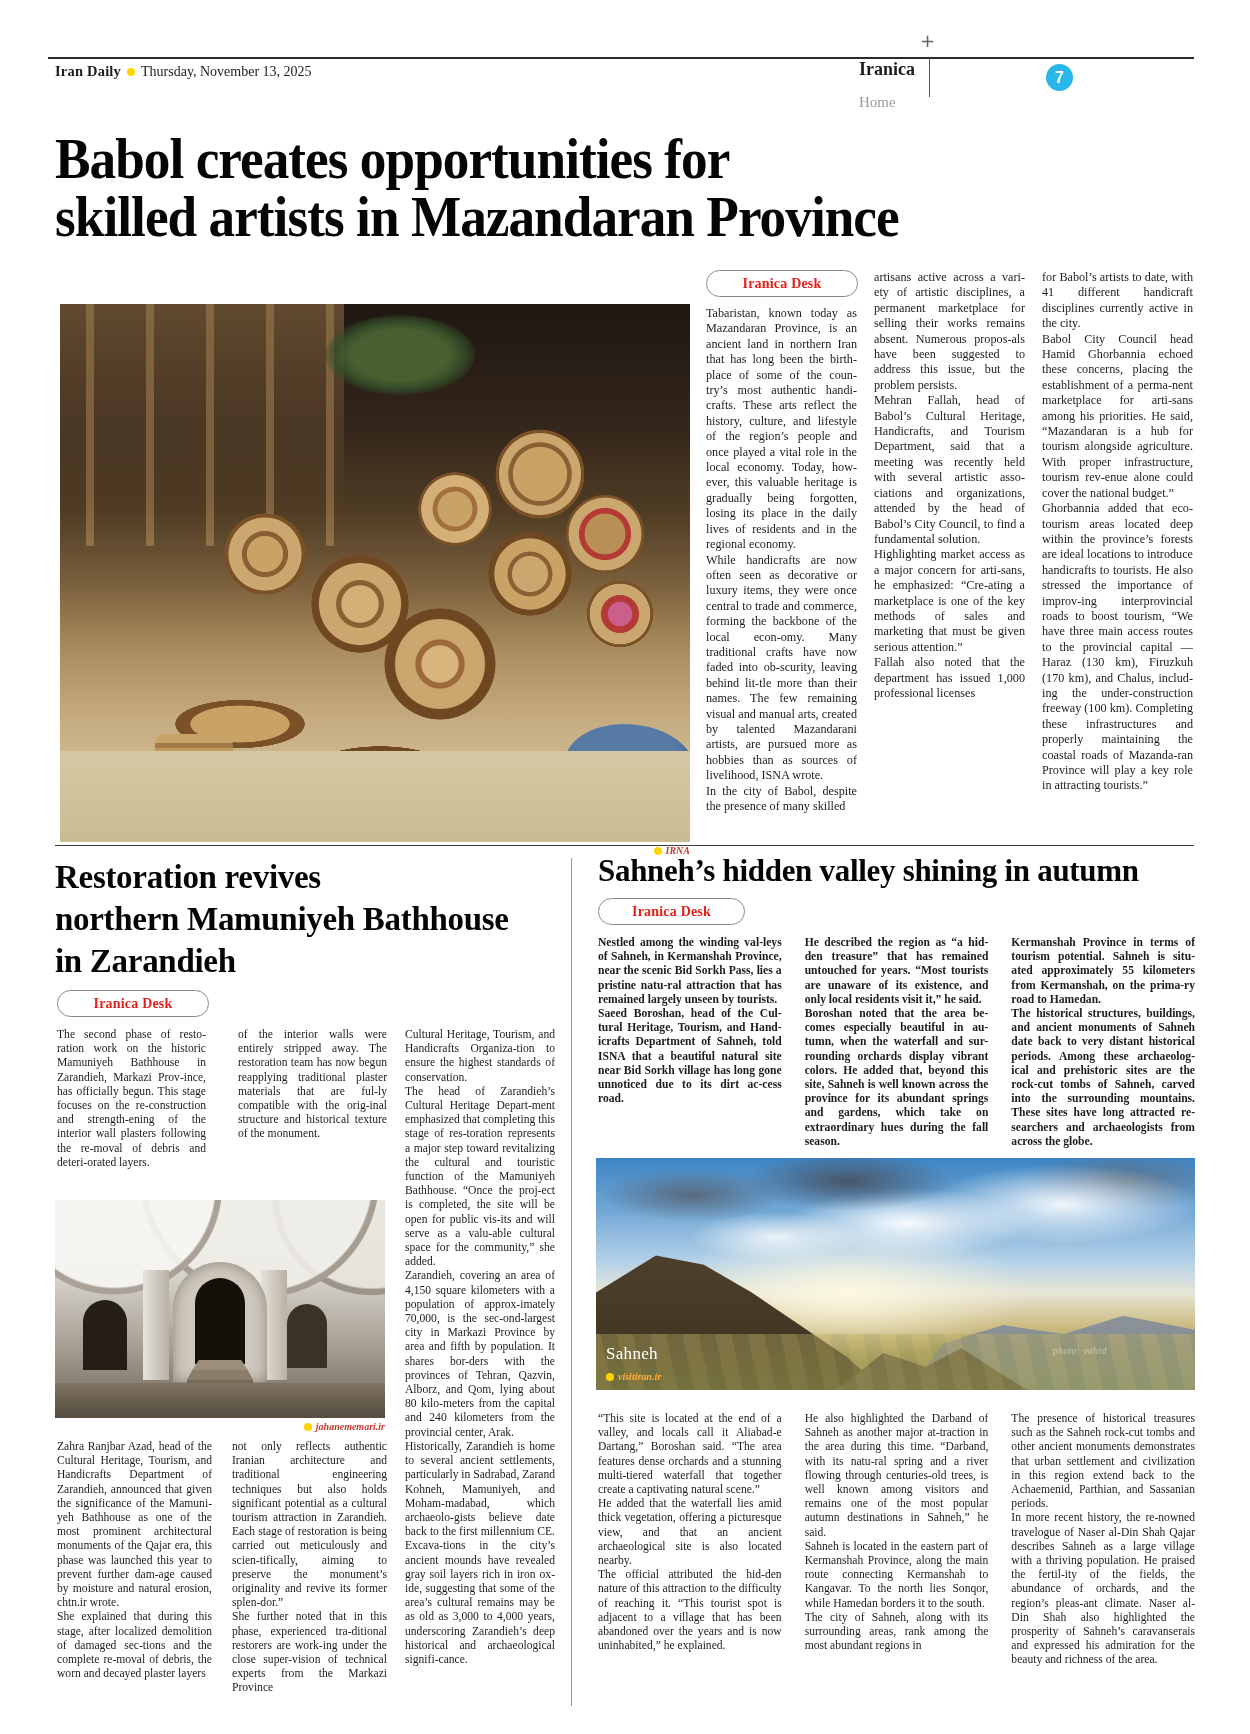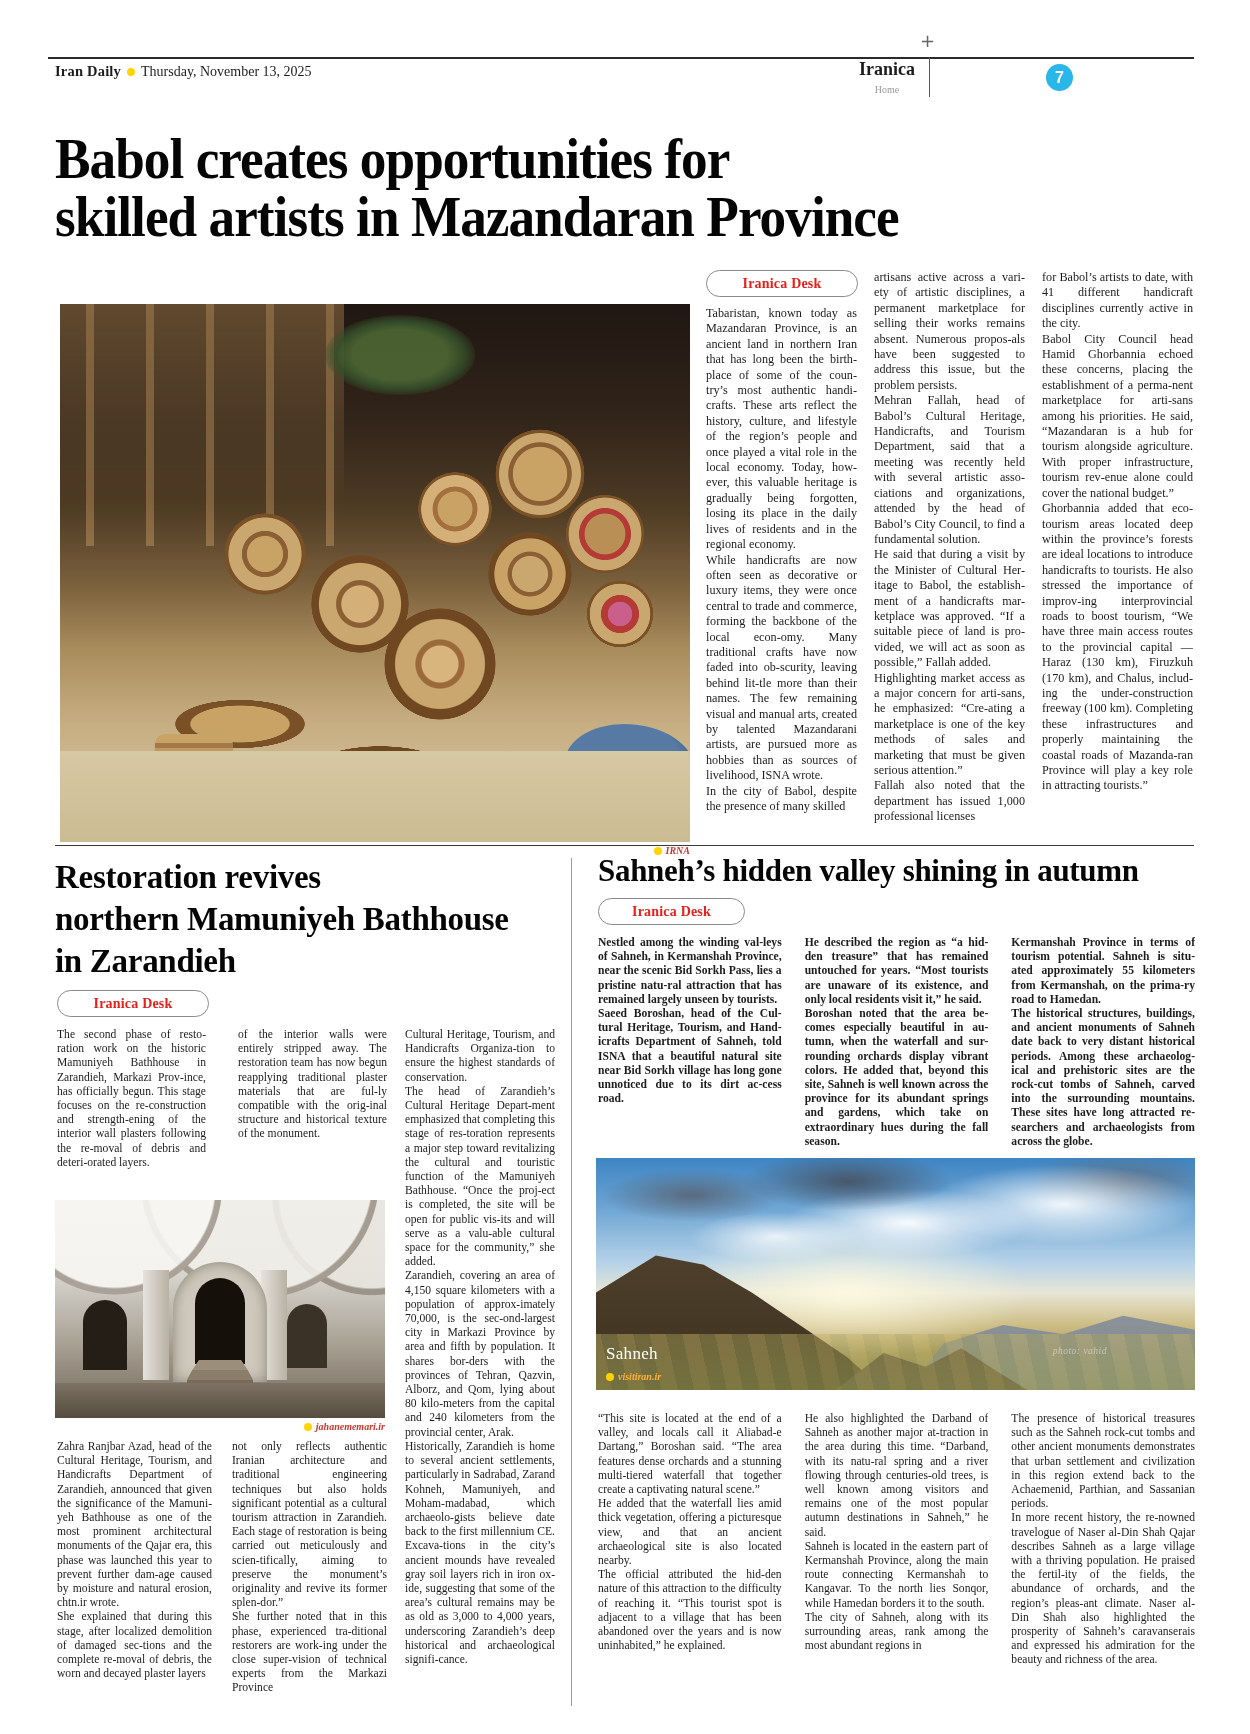--- a/index.html
+++ b/index.html
@@ -4,23 +4,23 @@
 <style>
   html,body{margin:0;padding:0;background:#e9e9e9;}
   .page{position:relative;width:1250px;height:1734px;background:#ffffff;overflow:hidden;
         font-family:"Liberation Serif", serif;color:#1c1c1c;}
   
   .top-rule{position:absolute;left:48px;right:56px;top:57px;border-top:2px solid #2b2b2b;}
   .brand-row{position:absolute;left:55px;top:63px;font-size:14.5px;display:flex;align-items:center;gap:6px;}
   .brand{font-weight:bold;letter-spacing:.2px;}
   .dot{width:8px;height:8px;border-radius:50%;background:#ffd400;display:inline-block;}
   .date{font-size:14px;}
-  .section-block{position:absolute;right:335px;top:60px;text-align:center;line-height:1.05;}
+  .section-block{position:absolute;right:335px;top:60px;text-align:left;line-height:1.05;}
   .section-title{font-weight:bold;font-size:18px;}
-  .section-sub{font-size:10px;color:#9a9a9a;margin-top:6px;}
+  .section-sub{font-size:15px;color:#9a9a9a;margin-top:16px;}
   .header-vrule{position:absolute;left:929px;top:57px;height:40px;border-left:1px solid #555;}
   .crop-mark{position:absolute;left:920px;top:30px;color:#666;font-size:18px;font-family:"DejaVu Sans",sans-serif;}
   .pagenum{position:absolute;left:1046px;top:64px;width:27px;height:27px;border-radius:50%;
            background:#29b6e8;color:#fff;font-weight:bold;font-size:16px;display:flex;
            align-items:center;justify-content:center;font-family:"Liberation Sans",sans-serif;}
   
   .headline{font-weight:bold;color:#050505;}
   .headline p{margin:0;}
   .h-babol{position:absolute;left:55px;top:130px;font-size:56px;line-height:58px;letter-spacing:-1px;
            transform:scaleX(.95);transform-origin:left top;width:1100px;}
@@ -194,21 +194,20 @@
         <div class="badge">Iranica Desk</div>
         <div class="bodycol a1text">
             <p>Tabaristan, known today as Mazandaran Province, is an ancient land in northern Iran that has long been the birth-place of some of the coun-try’s most authentic handi-crafts. These arts reflect the history, culture, and lifestyle of the region’s people and once played a vital role in the local economy. Today, how-ever, this valuable heritage is gradually being forgotten, losing its place in the daily lives of residents and in the regional economy.</p>
             <p>While handicrafts are now often seen as decorative or luxury items, they were once central to trade and commerce, forming the backbone of the local econ-omy. Many traditional crafts have now faded into ob-scurity, leaving behind lit-tle more than their names. The few remaining visual and manual arts, created by talented Mazandarani artists, are pursued more as hobbies than as sources of livelihood, ISNA wrote.</p>
             <p>In the city of Babol, despite the presence of many skilled</p>
           </div>
       </div>
       <div class="col bodycol a1text">
           <p>artisans active across a vari-ety of artistic disciplines, a permanent marketplace for selling their works remains absent. Numerous propos-als have been suggested to address this issue, but the problem persists.</p>
           <p>Mehran Fallah, head of Babol’s Cultural Heritage, Handicrafts, and Tourism Department, said that a meeting was recently held with several artistic asso-ciations and organizations, attended by the head of Babol’s City Council, to find a fundamental solution.</p>
-          <p>He said that during a visit by the Minister of Cultural Her-itage to Babol, the establish-ment of a handicrafts mar-ketplace was approved. “If a suitable piece of land is pro-vided, we will act as soon as possible,” Fallah added.</p>
           <p>Highlighting market access as a major concern for arti-sans, he emphasized: “Cre-ating a marketplace is one of the key methods of sales and marketing that must be given serious attention.”</p>
           <p>Fallah also noted that the department has issued 1,000 professional licenses</p>
         </div>
       <div class="col bodycol a1text">
           <p>for Babol’s artists to date, with 41 different handicraft disciplines currently active in the city.</p>
           <p>Babol City Council head Hamid Ghorbannia echoed these concerns, placing the establishment of a perma-nent marketplace for arti-sans among his priorities. He said, “Mazandaran is a hub for tourism alongside agriculture. With proper infrastructure, tourism rev-enue alone could cover the national budget.”</p>
           <p>Ghorbannia added that eco-tourism areas located deep within the province’s forests are ideal locations to introduce handicrafts to tourists. He also stressed the importance of improv-ing interprovincial roads to boost tourism, “We have three main access routes to the provincial capital — Haraz (130 km), Firuzkuh (170 km), and Chalus, includ-ing the under-construction freeway (100 km). Completing these infrastructures and properly maintaining the coastal roads of Mazanda-ran Province will play a key role in attracting tourists.”</p>
         </div>
     </div>
   </div>

